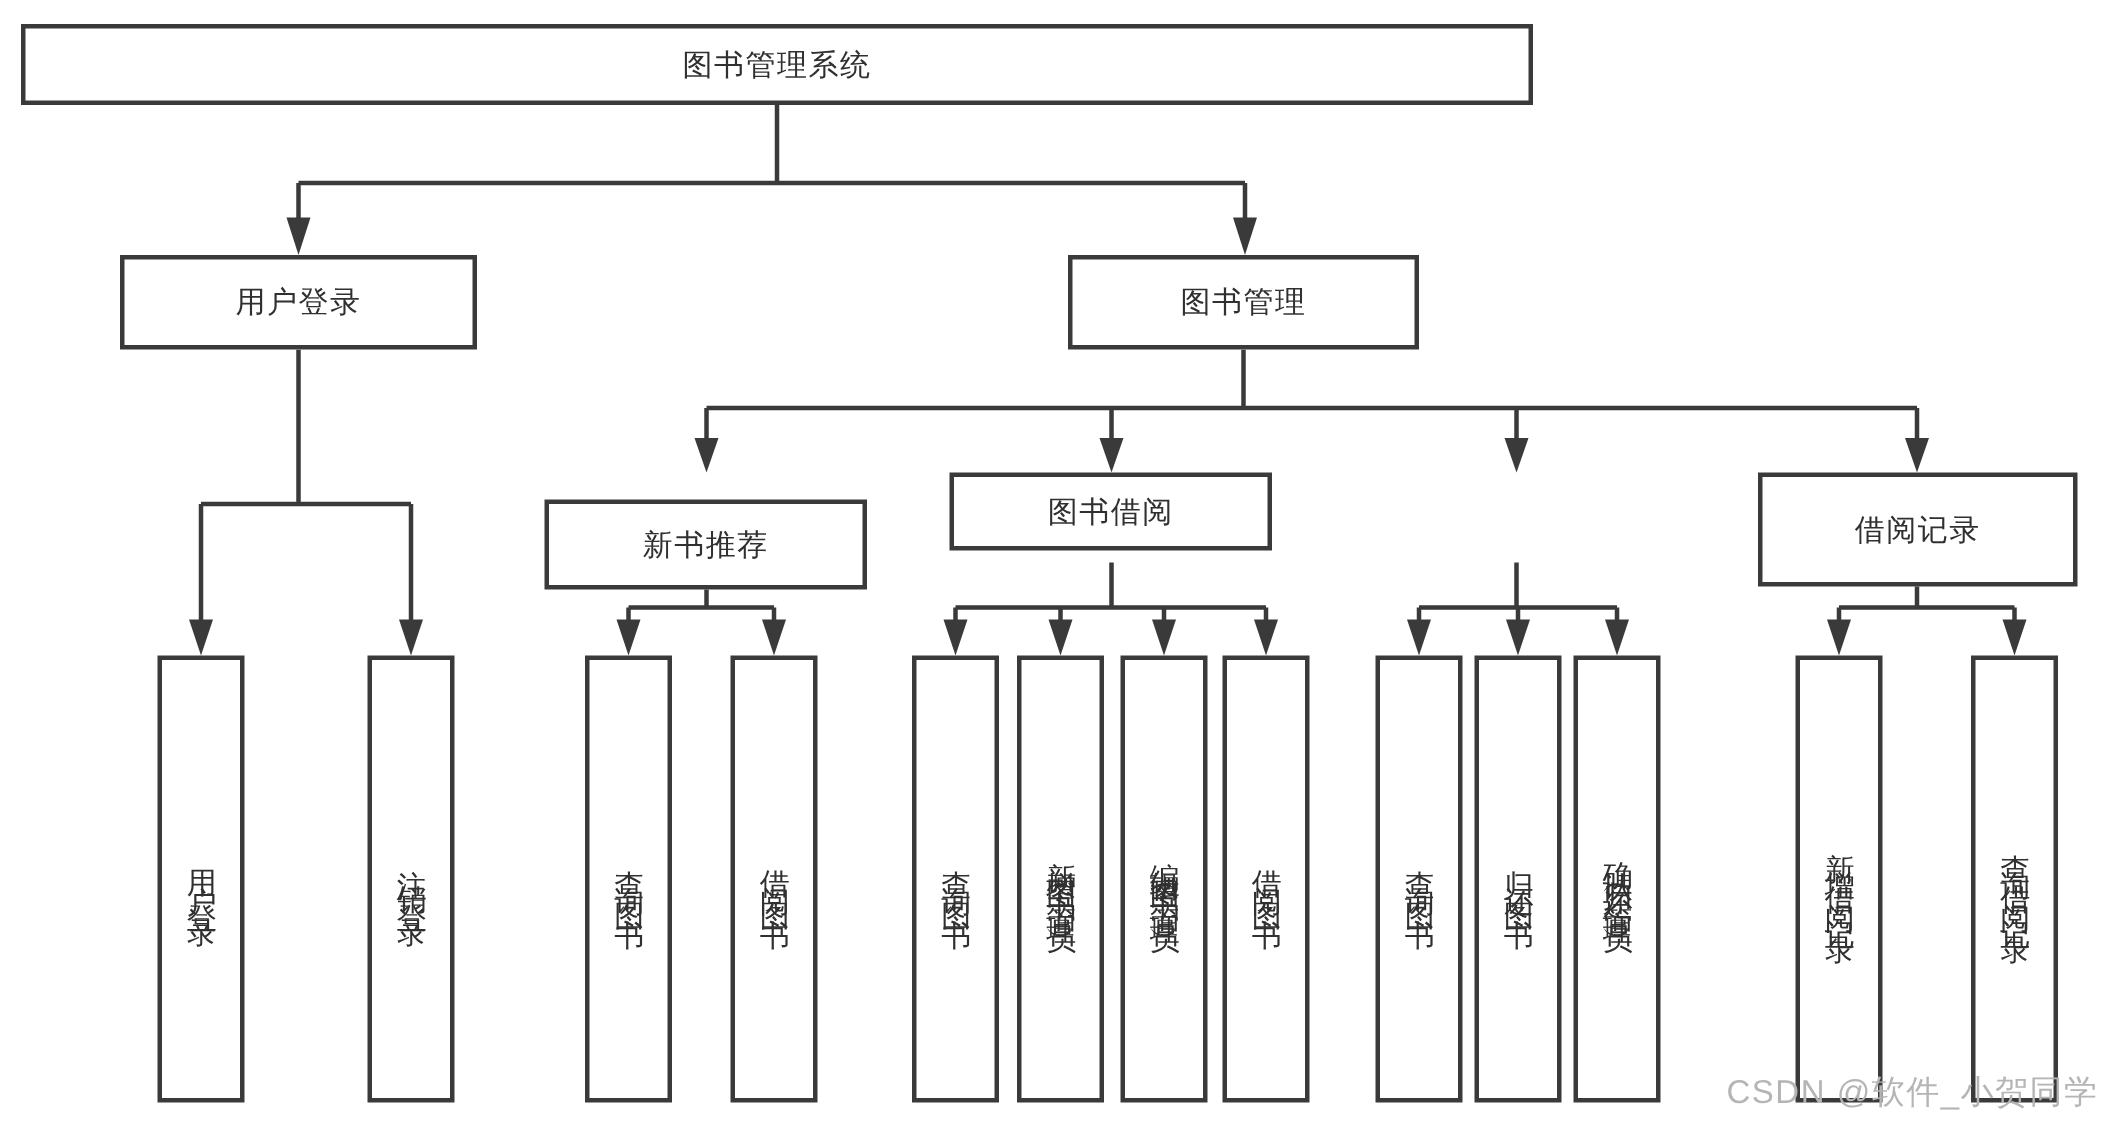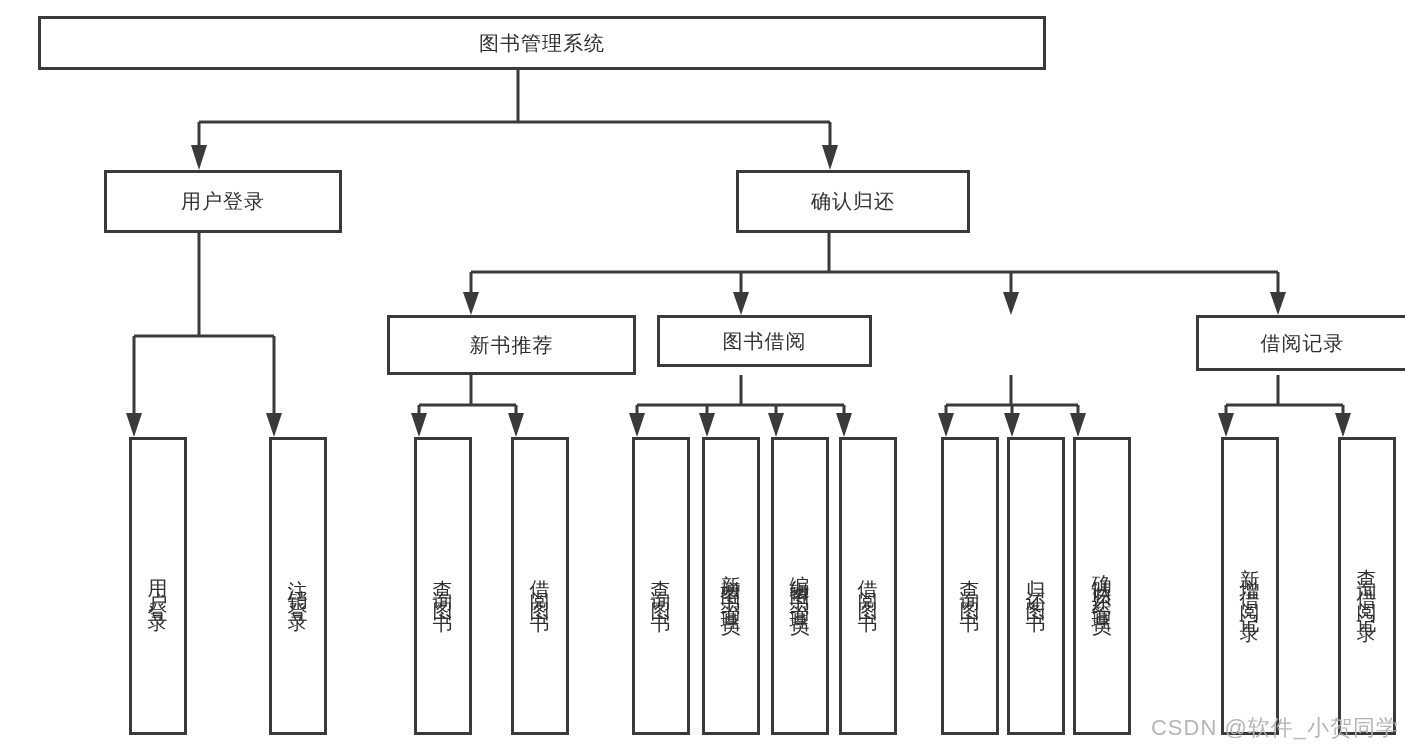--- a/index.html
+++ b/index.html
@@ -13,21 +13,20 @@
     position:relative;width:1405px;height:747px;background:var(--bg);
     font-family:"Liberation Sans", sans-serif;overflow:hidden;
   }
   #connectors{position:absolute;left:0;top:0;width:1405px;height:747px;}
   #connectors path{stroke:var(--line);stroke-width:3;fill:none;}
   #connectors polygon{fill:var(--line);stroke:none;}
   .box{
     position:absolute;box-sizing:border-box;border:3px solid var(--line);
     background:#fff;display:flex;align-items:center;justify-content:center;
     color:var(--text);
-    margin-left:24px;
   }
   .hbox{font-size:20px;letter-spacing:1px;}
   .vbox{top:437px;width:58px;height:298px;}
   .vtext{
     writing-mode:vertical-rl;text-orientation:mixed;
     font-size:20px;line-height:1;letter-spacing:0.55em;color:var(--text);
   }
   .watermark{
     position:absolute;right:6px;bottom:4px;font-size:22px;
     color:var(--wm);letter-spacing:1px;white-space:nowrap;
@@ -75,30 +74,30 @@
   </svg>
 
   <div class="box hbox" style="left:14px;top:16px;width:1008px;height:54px">
     <span>图书管理系统</span>
   </div>
 
   <div class="box hbox" style="left:80px;top:170px;width:238px;height:63px">
     <span>用户登录</span>
   </div>
   <div class="box hbox" style="left:712px;top:170px;width:234px;height:63px">
-    <span>确认归还</span>
+    <span>图书管理</span>
   </div>
 
-  <div class="box hbox" style="left:363px;top:315px;width:249px;height:60px">
+  <div class="box hbox" style="left:363px;top:333px;width:215px;height:60px">
     <span>新书推荐</span>
   </div>
   <div class="box hbox" style="left:633px;top:315px;width:215px;height:52px">
     <span>图书借阅</span>
   </div>
-  <div class="box hbox" style="left:1172px;top:315px;width:213px;height:56px">
+  <div class="box hbox" style="left:1172px;top:315px;width:213px;height:76px">
     <span>借阅记录</span>
   </div>
 
   <div class="box vbox" style="left:105px">
     <span class="vtext">用户登录</span>
   </div>
   <div class="box vbox" style="left:245px">
     <span class="vtext">注销登录</span>
   </div>
   <div class="box vbox" style="left:390px">

